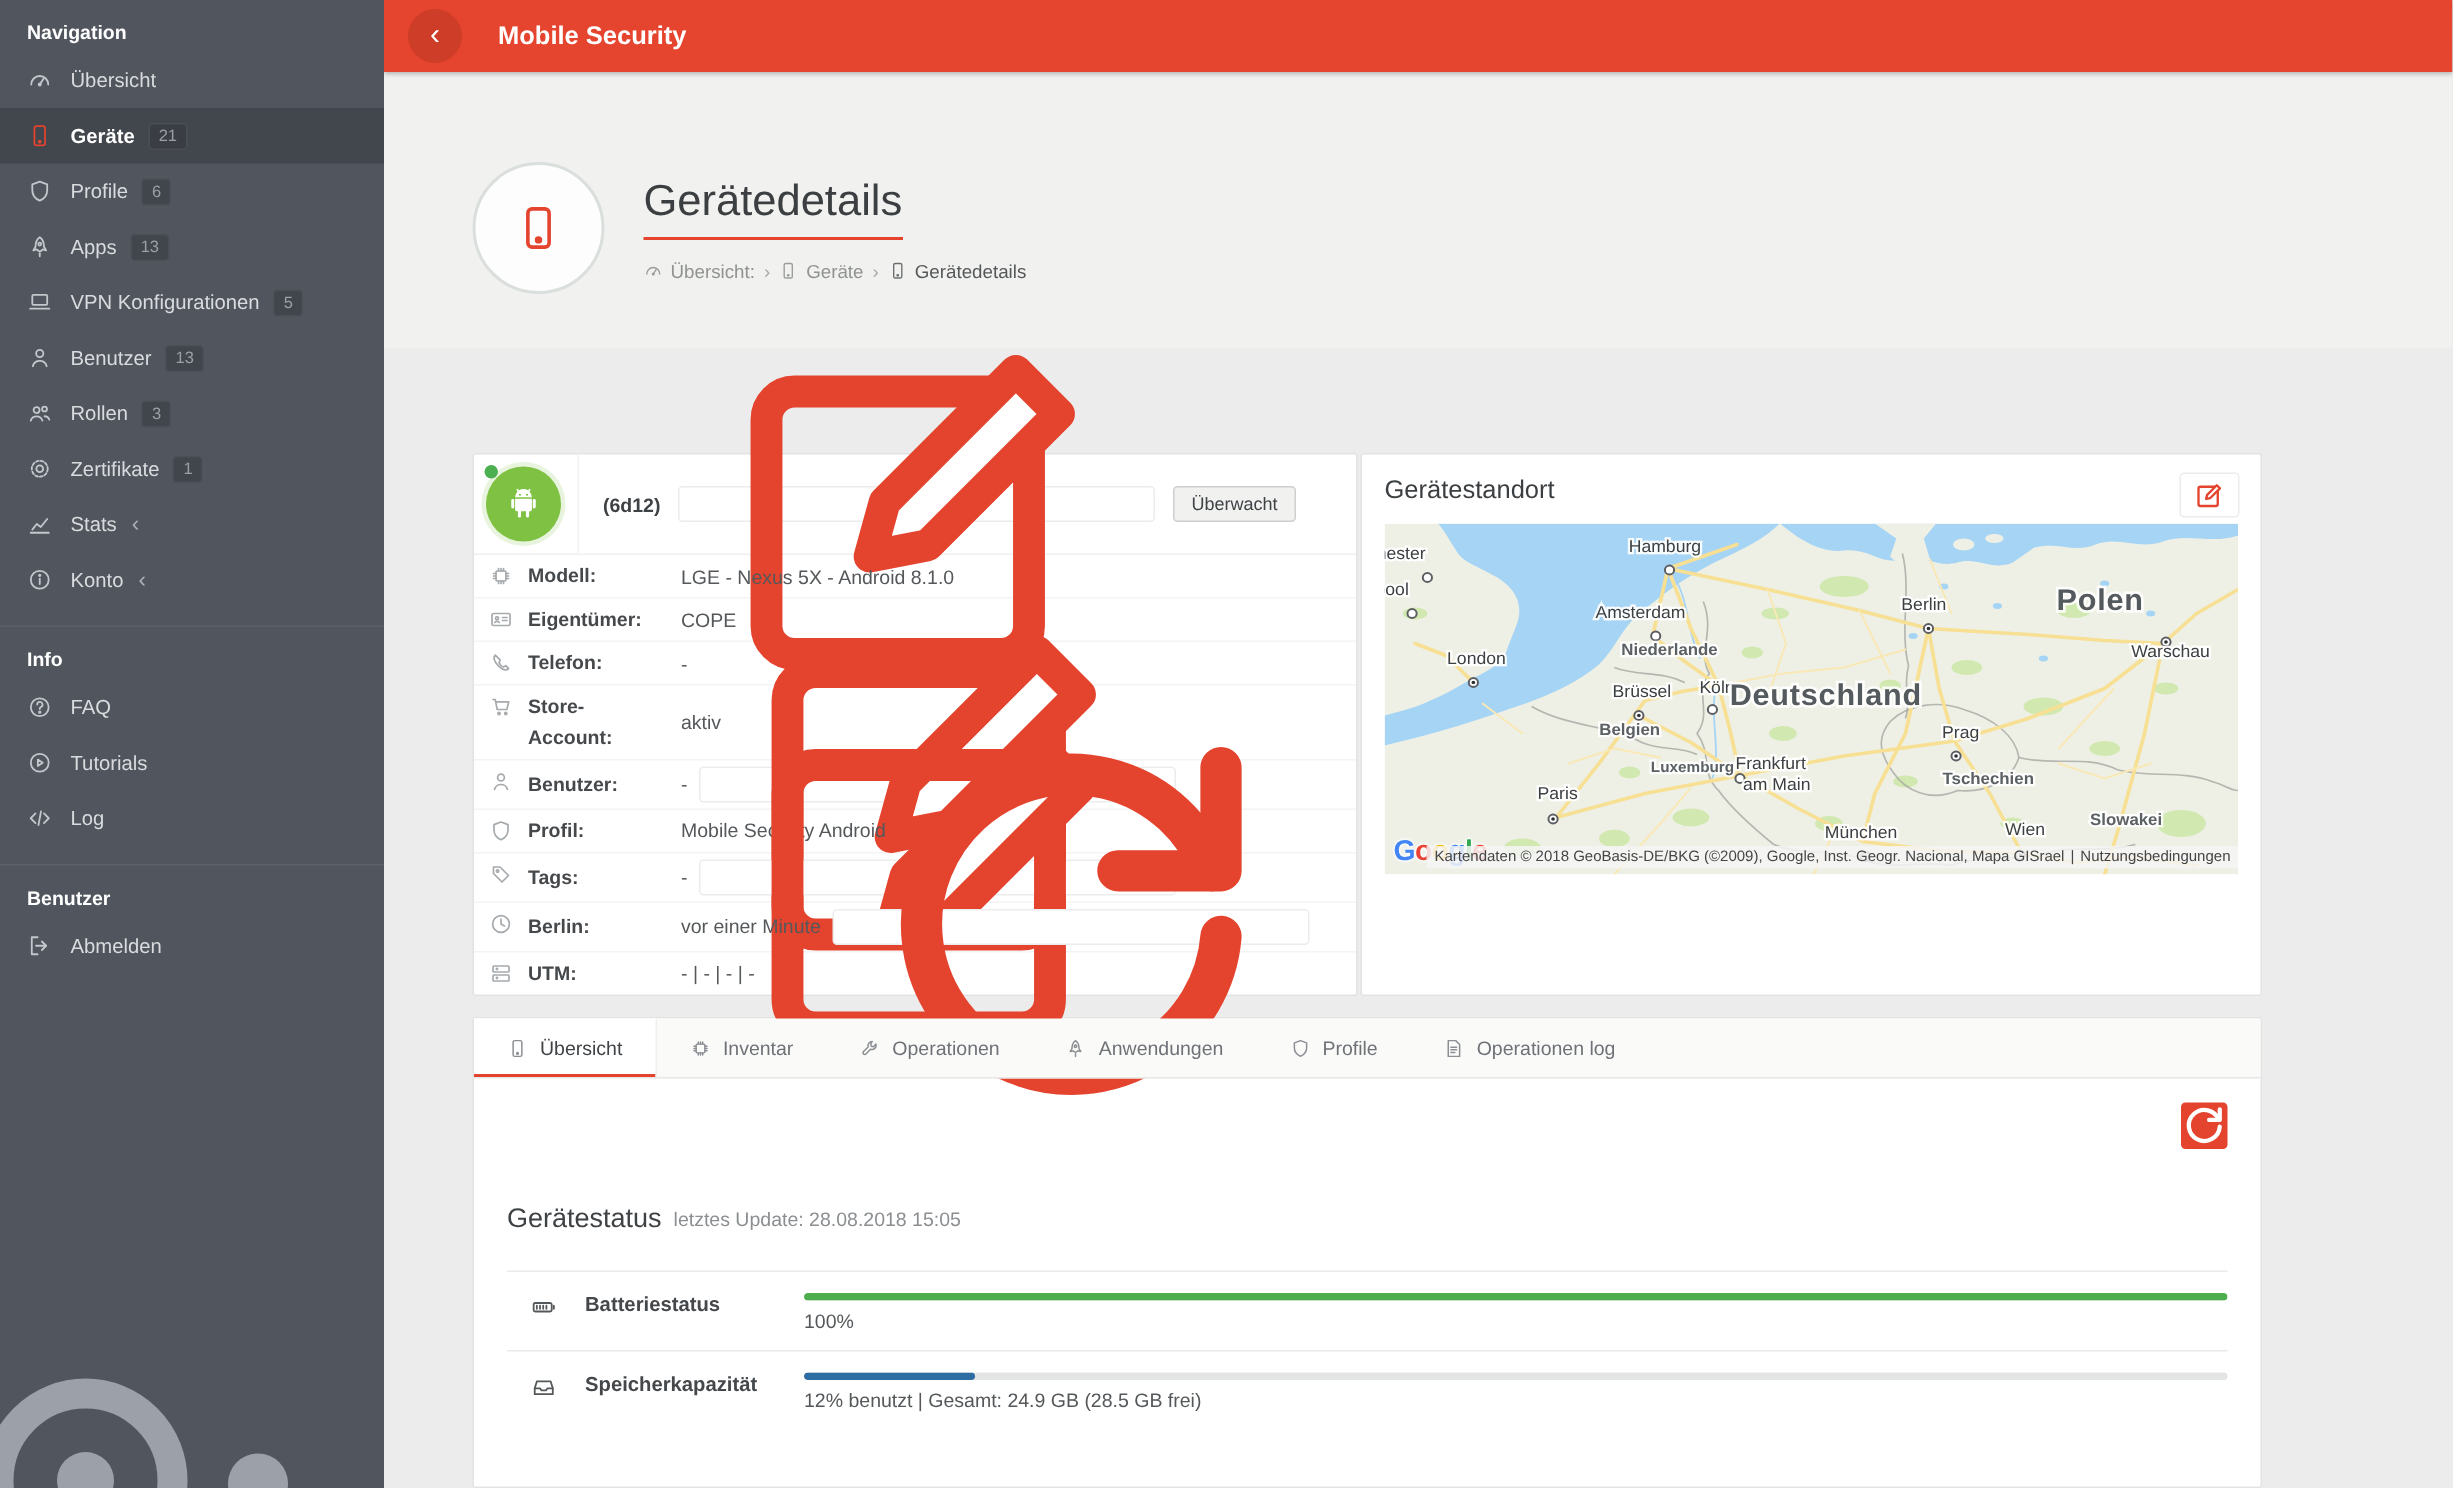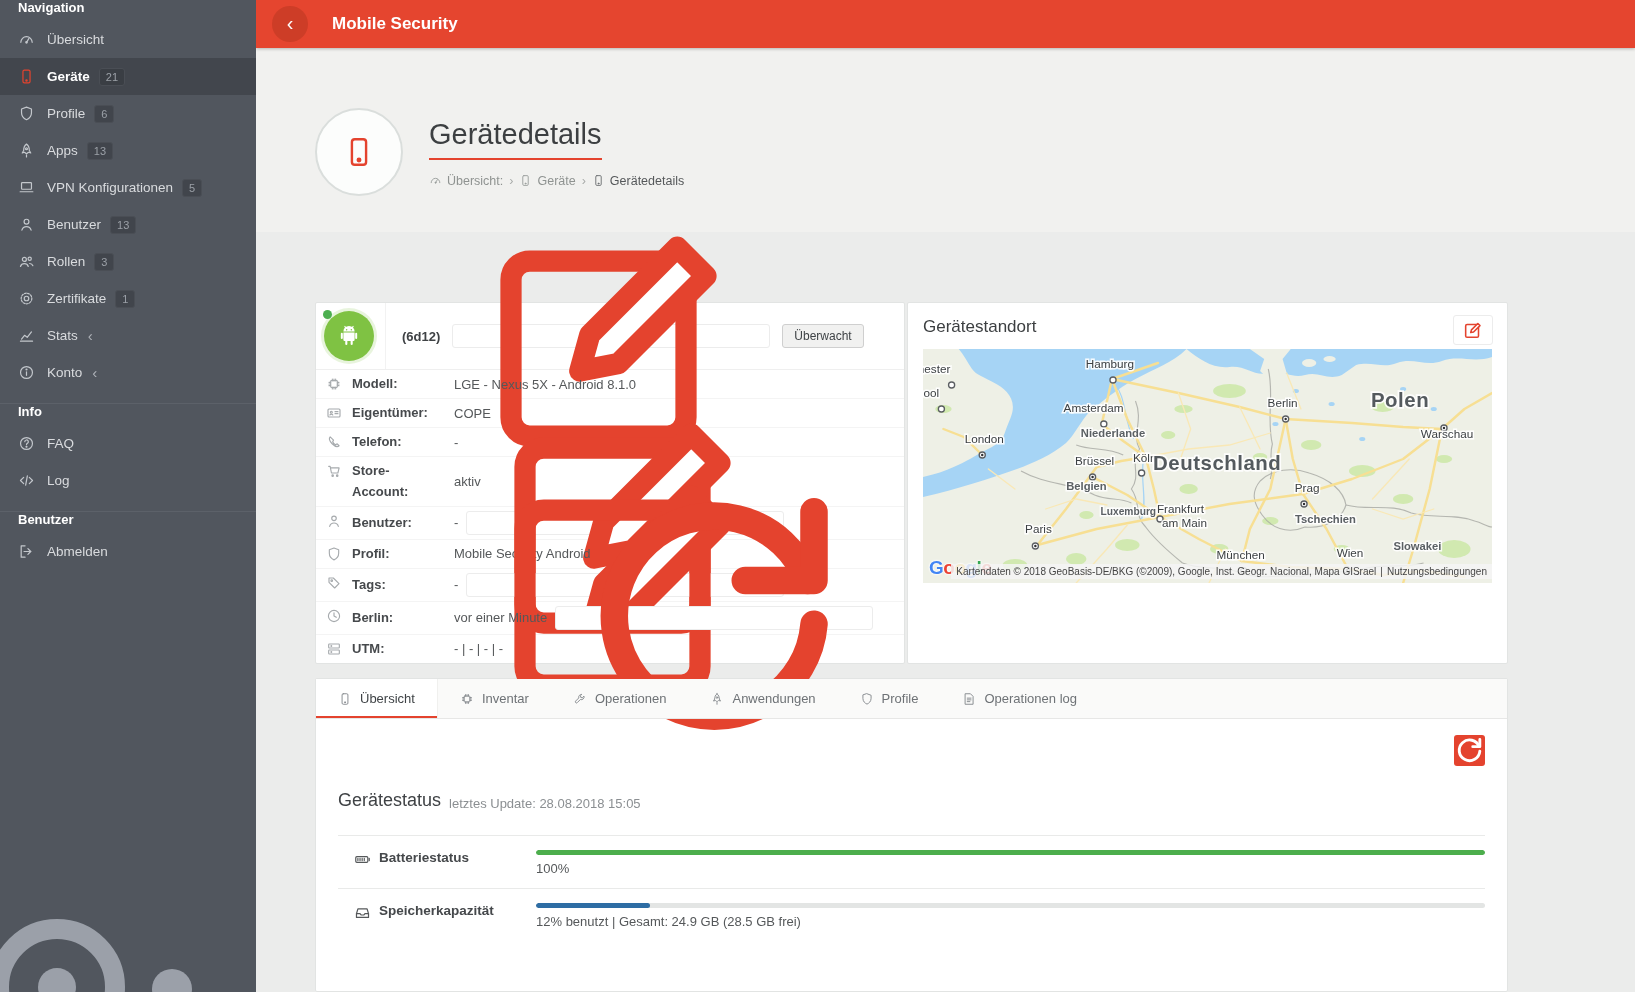--- a/index.html
+++ b/index.html
@@ -8,21 +8,21 @@
 
   
   .sidebar{width:256px;min-width:256px;background:#51565e;position:relative;overflow:hidden;z-index:3}
   .logo-bar{height:57px;background:#2c3136;display:flex;align-items:center;justify-content:center;gap:6px}
   .logo-mark{display:flex;align-items:center;gap:4px}
   .logo-dot{width:6px;height:6px;border-radius:50%;background:#c91418}
   .logo-ring{width:13px;height:13px;border-radius:50%;border:3.5px solid #c91418}
   .logo-text{color:#c91418;font-weight:bold;font-size:15px;letter-spacing:4px}
   .side-section{padding-bottom:8px}
   .side-section.bordered{border-top:1px solid #5c6169;margin-top:4px}
-  .side-title{color:#fff;font-weight:bold;font-size:13px;padding:0 18px 6px}
+  .side-title{color:#fff;font-weight:bold;font-size:13px;padding:14px 18px 6px}
   .side-item{display:flex;align-items:center;height:37px;padding:0 18px;color:#d9dbde;font-size:13.5px;cursor:pointer}
   .side-item .icn{width:17px;height:17px;color:#c3c7cc;margin-right:12px;flex:0 0 17px}
   .side-item.active{background:#42464d;color:#fff;font-weight:bold}
   .side-item.active .icn{color:#e4432e}
   .side-badge{margin-left:9px;background:#41454c;color:#9ba0a7;font-size:11px;font-weight:normal;padding:2px 6px;border-radius:3px;border:1px solid #4a4e55}
   .side-item.active .side-badge{background:#3a3e44}
   .side-chevron{margin-left:10px;color:#aeb2b8;font-size:15px;line-height:1}
   .watermark{position:absolute;left:0;bottom:0;pointer-events:none}
 
   
@@ -82,26 +82,26 @@
 
   
   .tabs-card{margin:14px 127px 0 59px;min-height:314px;display:flex;flex-direction:column}
   .tabbar{display:flex;background:#fafaf9;border-bottom:1px solid #e7e7e6}
   .tab{display:flex;align-items:center;gap:8px;padding:12px 22px;font-size:13px;color:#6e7276;cursor:pointer}
   .tab .icn{width:14px;height:14px;color:#8b8f93}
   .tab.active{background:#fff;color:#3f4346;box-shadow:inset 0 -2px 0 #e4432e;border-right:1px solid #f0f0ee}
   .tab-content{padding:16px 22px 24px;position:relative;flex:1}
   .refresh-btn{width:31px;height:31px;background:#e4432e;border:none;border-radius:3px;color:#fff;display:flex;align-items:center;justify-content:center;margin-left:auto;cursor:pointer}
   .refresh-btn svg{width:15px;height:15px}
-  .status-head{margin-top:24px;padding-left:0;display:flex;align-items:flex-end;gap:8px}
+  .status-head{margin-top:36px;padding-left:0;display:flex;align-items:center;gap:8px}
   .status-heading{font-size:18px;font-weight:400;color:#3f4245}
   .status-subtitle{font-size:13px;color:#8b8f92}
   .status-table{margin-top:24px}
   .status-row{display:flex;border-top:1px solid #e9eae9;padding:6px 0 12px}
-  .st-label{width:198px;min-width:198px;display:flex;gap:8px;padding-left:16px;padding-top:8px;font-weight:bold;font-size:13.5px;color:#45484b}
+  .st-label{width:198px;min-width:198px;display:flex;gap:19px;padding-left:16px;padding-top:8px;font-weight:bold;font-size:13.5px;color:#45484b}
   .st-label .icn{width:17px;height:17px;color:#55585a;margin-top:1px}
   .st-bar-cell{flex:1;padding-top:2px}
   .track{height:5px;background:#e3e5e4;border-radius:3px;margin-top:6px;overflow:hidden}
   .fill{height:100%;border-radius:3px}
   .st-text{margin-top:6px;font-size:13px;color:#55585a}
   .icn svg{width:100%;height:100%;display:block}
 </style>
 </head>
 <body>
 
@@ -217,20 +217,29 @@
         <div class="side-title">Info</div>
         <div class="side-item">
           <span class="icn">
             <svg viewBox="0 0 24 24" fill="none" stroke="currentColor" stroke-width="1.7" stroke-linecap="round" stroke-linejoin="round">
               <circle cx="12" cy="12" r="8.4"></circle>
               <path d="M9.6 9.5a2.5 2.5 0 1 1 3.5 2.3c-.8.4-1.1 1-1.1 1.8"></path>
               <circle cx="12" cy="16.6" r=".7" fill="currentColor"></circle>
             </svg>
           </span>
           <span class="side-label">FAQ</span>
+        </div>
+        <div class="side-item">
+          <span class="icn">
+            <svg viewBox="0 0 24 24" fill="none" stroke="currentColor" stroke-width="1.7" stroke-linecap="round" stroke-linejoin="round">
+              <circle cx="12" cy="12" r="8.4"></circle>
+              <path d="M10.2 9l4.6 3-4.6 3z"></path>
+            </svg>
+          </span>
+          <span class="side-label">Tutorials</span>
         </div>
         <div class="side-item">
           <span class="icn">
             <svg viewBox="0 0 24 24" fill="none" stroke="currentColor" stroke-width="1.7" stroke-linecap="round" stroke-linejoin="round">
               <path d="M8 7.5 3.5 12 8 16.5"></path>
               <path d="M16 7.5 20.5 12 16 16.5"></path>
               <path d="M13.2 5.5 10.8 18.5"></path>
             </svg>
           </span>
           <span class="side-label">Log</span>

